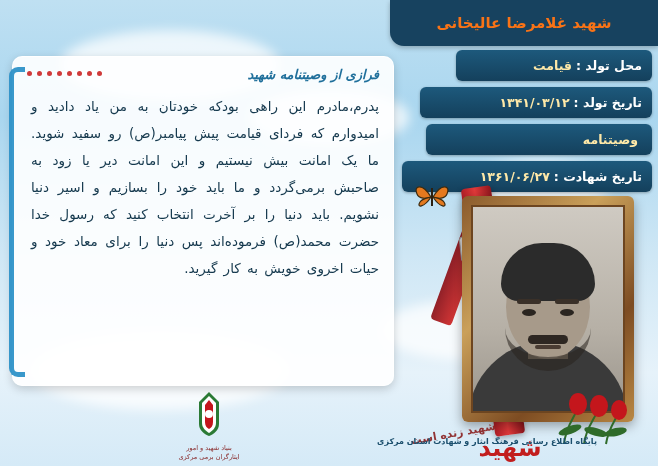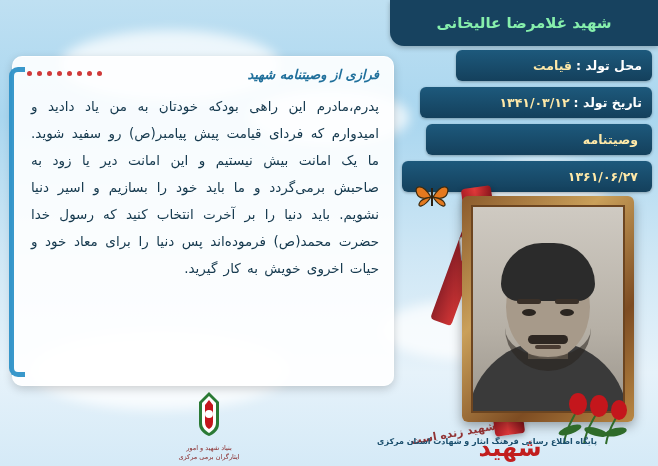--- a/index.html
+++ b/index.html
@@ -31,21 +31,21 @@
   .title-banner {
     position: absolute;
     top: 0; right: 0;
     width: 268px; height: 46px;
     background: #17425f;
     border-bottom-left-radius: 14px;
     display: flex; align-items: center; justify-content: center;
     box-shadow: 0 2px 5px rgba(0,0,0,0.25);
   }
   .title-banner .t {
-    color: #86efac;
+    color: #f97316;
     font-size: 15px;
     font-weight: bold;
     direction: rtl;
     text-align: center;
     line-height: 1.25;
     padding: 0 8px;
   }
 
   
   .info-list {
@@ -315,20 +315,21 @@
       <span class="val">قیامت</span>
     </div>
     <div class="info-row r2">
       <span class="lbl">تاریخ تولد :</span>
       <span class="val">۱۳۴۱/۰۳/۱۲</span>
     </div>
     <div class="info-row r3">
       <span class="val">وصیتنامه</span>
     </div>
     <div class="info-row r4">
+      <span class="lbl">تاریخ شهادت :</span>
       <span class="val">۱۳۶۱/۰۶/۲۷</span>
     </div>
   </div>
 
   <div class="card">
     <div class="bracket"></div>
     <div class="card-head">
       <div class="dots">
         <i></i>
           <i></i>

